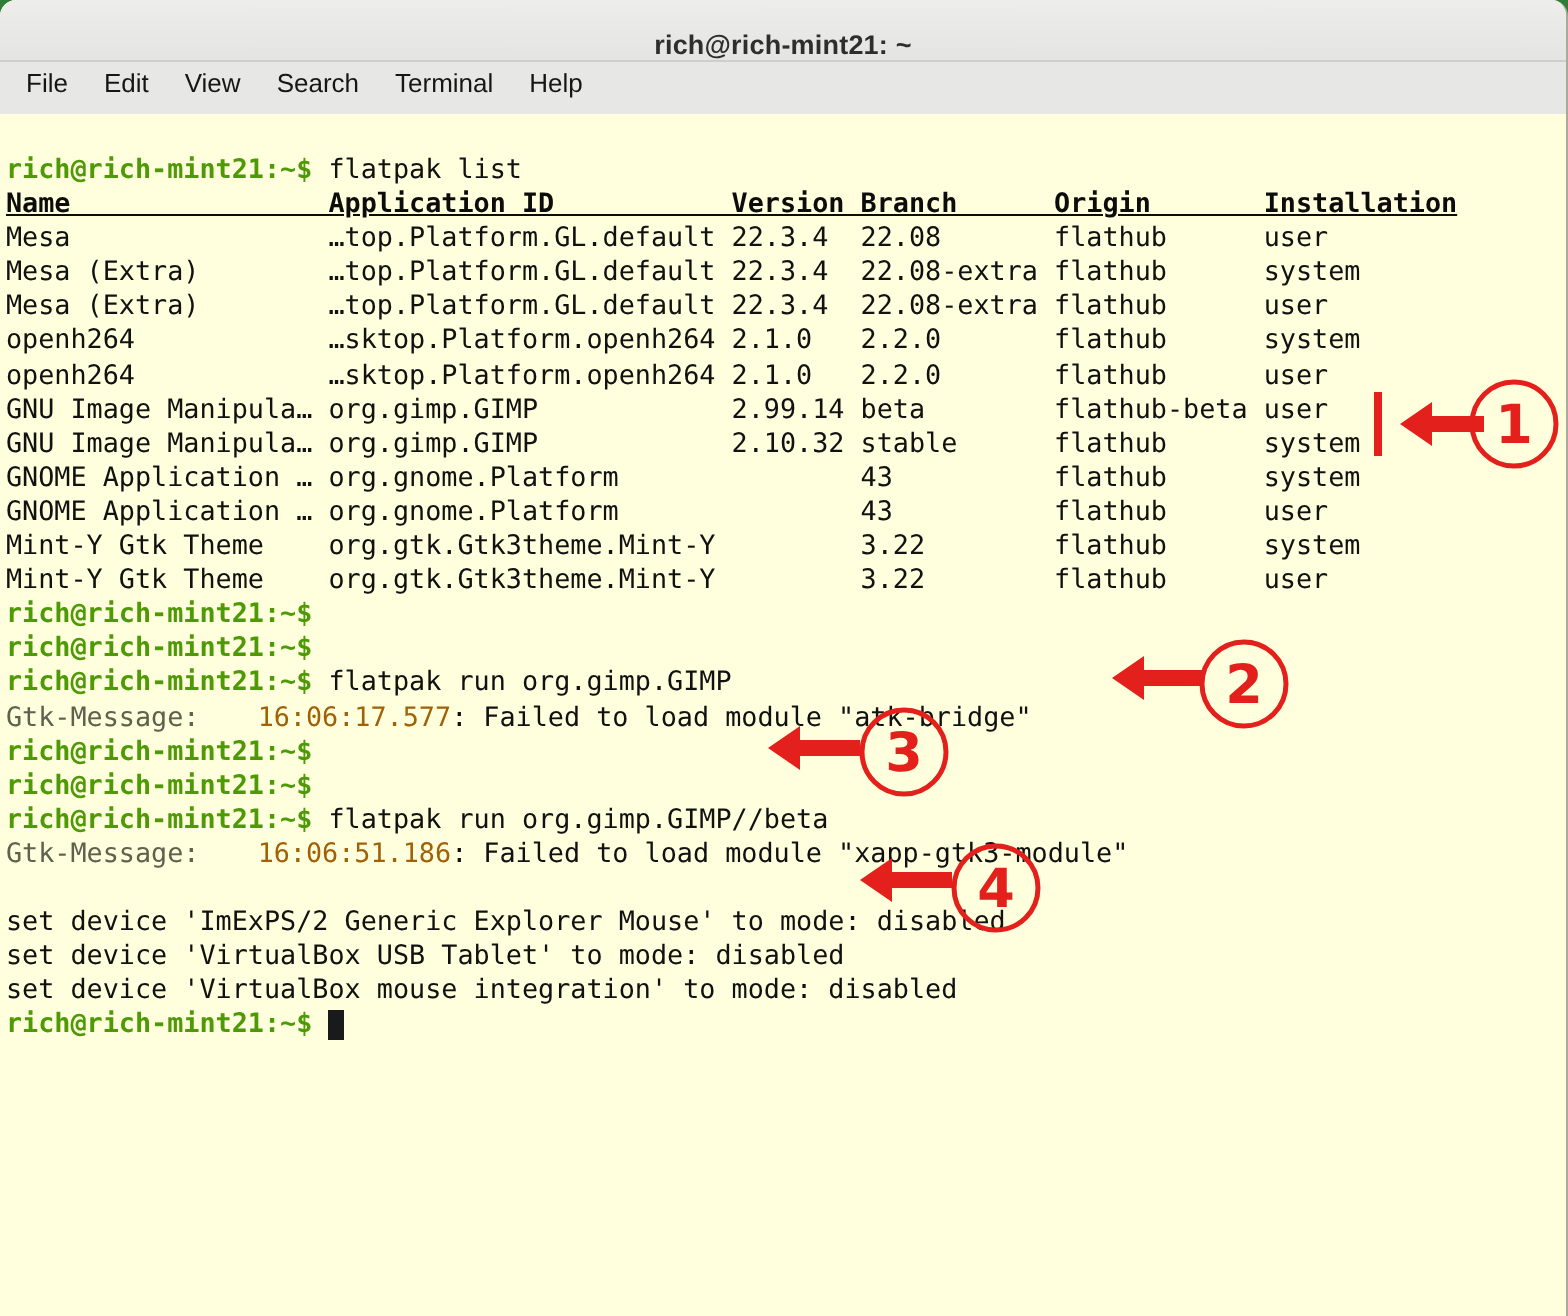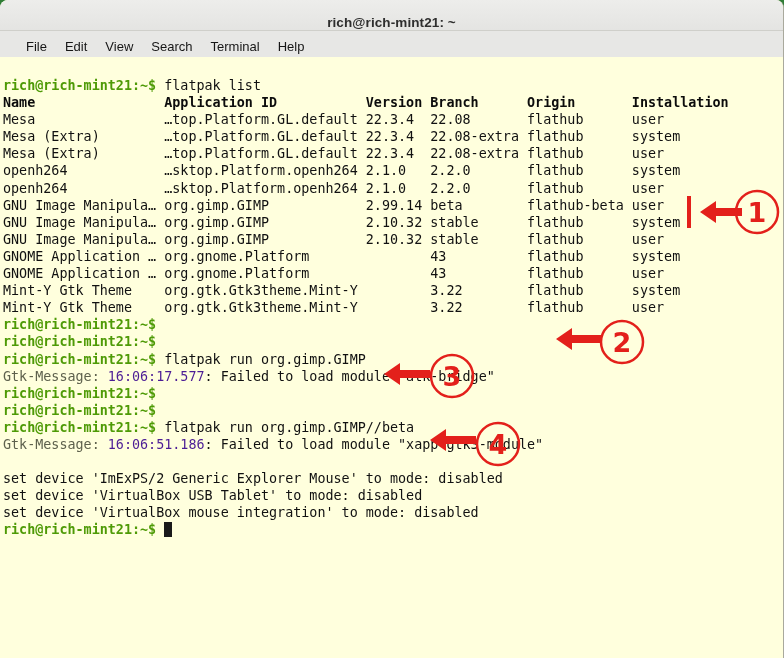--- a/index.html
+++ b/index.html
@@ -21,45 +21,45 @@
     border-bottom:1px solid #cfcfca;
     display:flex;align-items:flex-end;justify-content:center;
   }
   #window-title{
     font-size:13.5px;color:#2e2e2e;font-weight:bold;letter-spacing:.1px;
   }
   #menubar{
     height:26px;
     background:#e7e7e5;
     border-bottom:1px solid #c6c6c1;
-    display:flex;align-items:flex-end;
-    padding-left:17px;
+    display:flex;align-items:flex-start;
+    padding-left:4px;
   }
   .menu-item{
     font-size:13px;color:#161616;
     padding:3px 9px;border-radius:2px;cursor:default;
   }
   #terminal{
     position:absolute;left:0;right:0;top:57px;bottom:0;
     background:#ffffdd;
     padding:20px 0 0 3px;
     cursor:text;
   }
   .tline{
     font-family:"DejaVu Sans Mono","Liberation Mono",monospace;
     font-size:13.4px;
     line-height:17.1px;
     white-space:pre;
     color:#111111;
   }
   .seg-prompt{color:#4e9a06;font-weight:bold;}
-  .seg-header{font-weight:bold;color:#0c0c0c;}
+  .seg-header{font-weight:bold;color:#0c0c0c;text-decoration:underline;}
   .seg-text{color:#111111;}
   .seg-olive{color:#5e614d;text-align:center;}
-  .seg-blue{color:#4c1d95;}
+  .seg-blue{color:#a16207;margin-left:21px;}
   .seg-cursor{background:#1a1a1a;}
   #annotations{
     position:absolute;inset:0;
     pointer-events:none;
   }
   .ann-num{
     font-family:"DejaVu Sans",sans-serif;
     font-weight:bold;
   }
 </style>
@@ -81,21 +81,20 @@
   <div id="terminal">
       <div class="tline"><span class="seg-prompt">rich@rich-mint21:~$ </span><span class="seg-text">flatpak list</span></div>
       <div class="tline"><span class="seg-header">Name                Application ID           Version Branch      Origin       Installation</span></div>
       <div class="tline"><span class="seg-text">Mesa                …top.Platform.GL.default 22.3.4  22.08       flathub      user</span></div>
       <div class="tline"><span class="seg-text">Mesa (Extra)        …top.Platform.GL.default 22.3.4  22.08-extra flathub      system</span></div>
       <div class="tline"><span class="seg-text">Mesa (Extra)        …top.Platform.GL.default 22.3.4  22.08-extra flathub      user</span></div>
       <div class="tline"><span class="seg-text">openh264            …sktop.Platform.openh264 2.1.0   2.2.0       flathub      system</span></div>
       <div class="tline"><span class="seg-text">openh264            …sktop.Platform.openh264 2.1.0   2.2.0       flathub      user</span></div>
       <div class="tline"><span class="seg-text">GNU Image Manipula… org.gimp.GIMP            2.99.14 beta        flathub-beta user</span></div>
       <div class="tline"><span class="seg-text">GNU Image Manipula… org.gimp.GIMP            2.10.32 stable      flathub      system</span></div>
-      <div class="tline"><span class="seg-text">GNU Image Manipula… org.gimp.GIMP            2.10.32 stable      flathub      user</span></div>
       <div class="tline"><span class="seg-text">GNOME Application … org.gnome.Platform               43          flathub      system</span></div>
       <div class="tline"><span class="seg-text">GNOME Application … org.gnome.Platform               43          flathub      user</span></div>
       <div class="tline"><span class="seg-text">Mint-Y Gtk Theme    org.gtk.Gtk3theme.Mint-Y         3.22        flathub      system</span></div>
       <div class="tline"><span class="seg-text">Mint-Y Gtk Theme    org.gtk.Gtk3theme.Mint-Y         3.22        flathub      user</span></div>
       <div class="tline"><span class="seg-prompt">rich@rich-mint21:~$</span></div>
       <div class="tline"><span class="seg-prompt">rich@rich-mint21:~$</span></div>
       <div class="tline"><span class="seg-prompt">rich@rich-mint21:~$ </span><span class="seg-text">flatpak run org.gimp.GIMP</span></div>
       <div class="tline"><span class="seg-olive">Gtk-Message: </span><span class="seg-blue">16:06:17.577</span><span class="seg-text">: Failed to load module "atk-bridge"</span></div>
       <div class="tline"><span class="seg-prompt">rich@rich-mint21:~$</span></div>
       <div class="tline"><span class="seg-prompt">rich@rich-mint21:~$</span></div>

